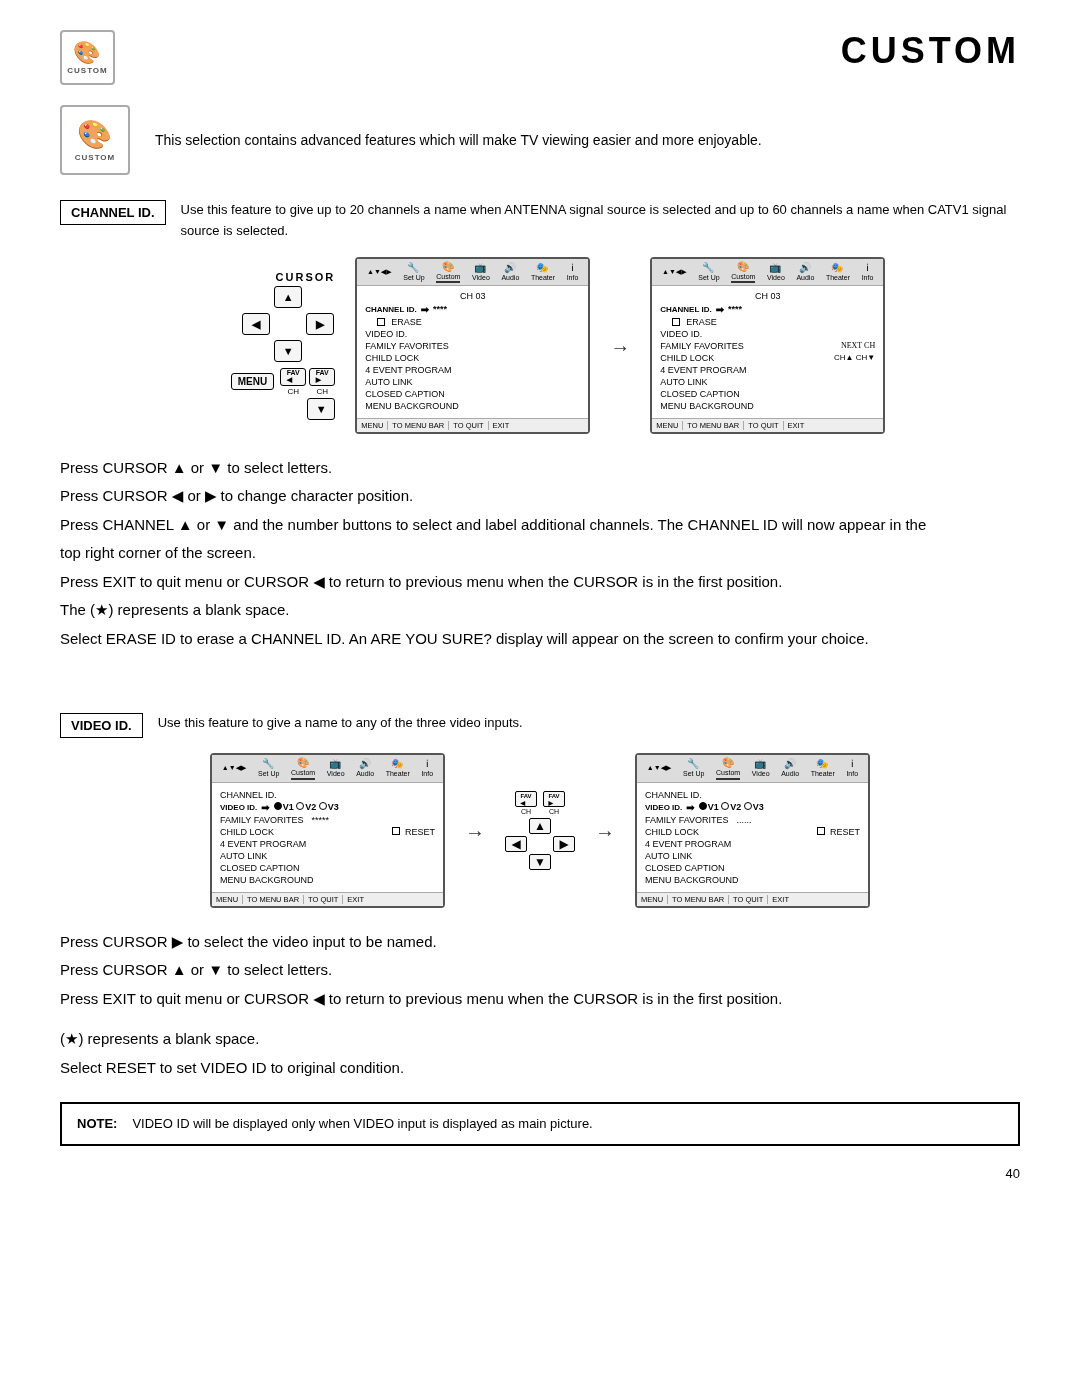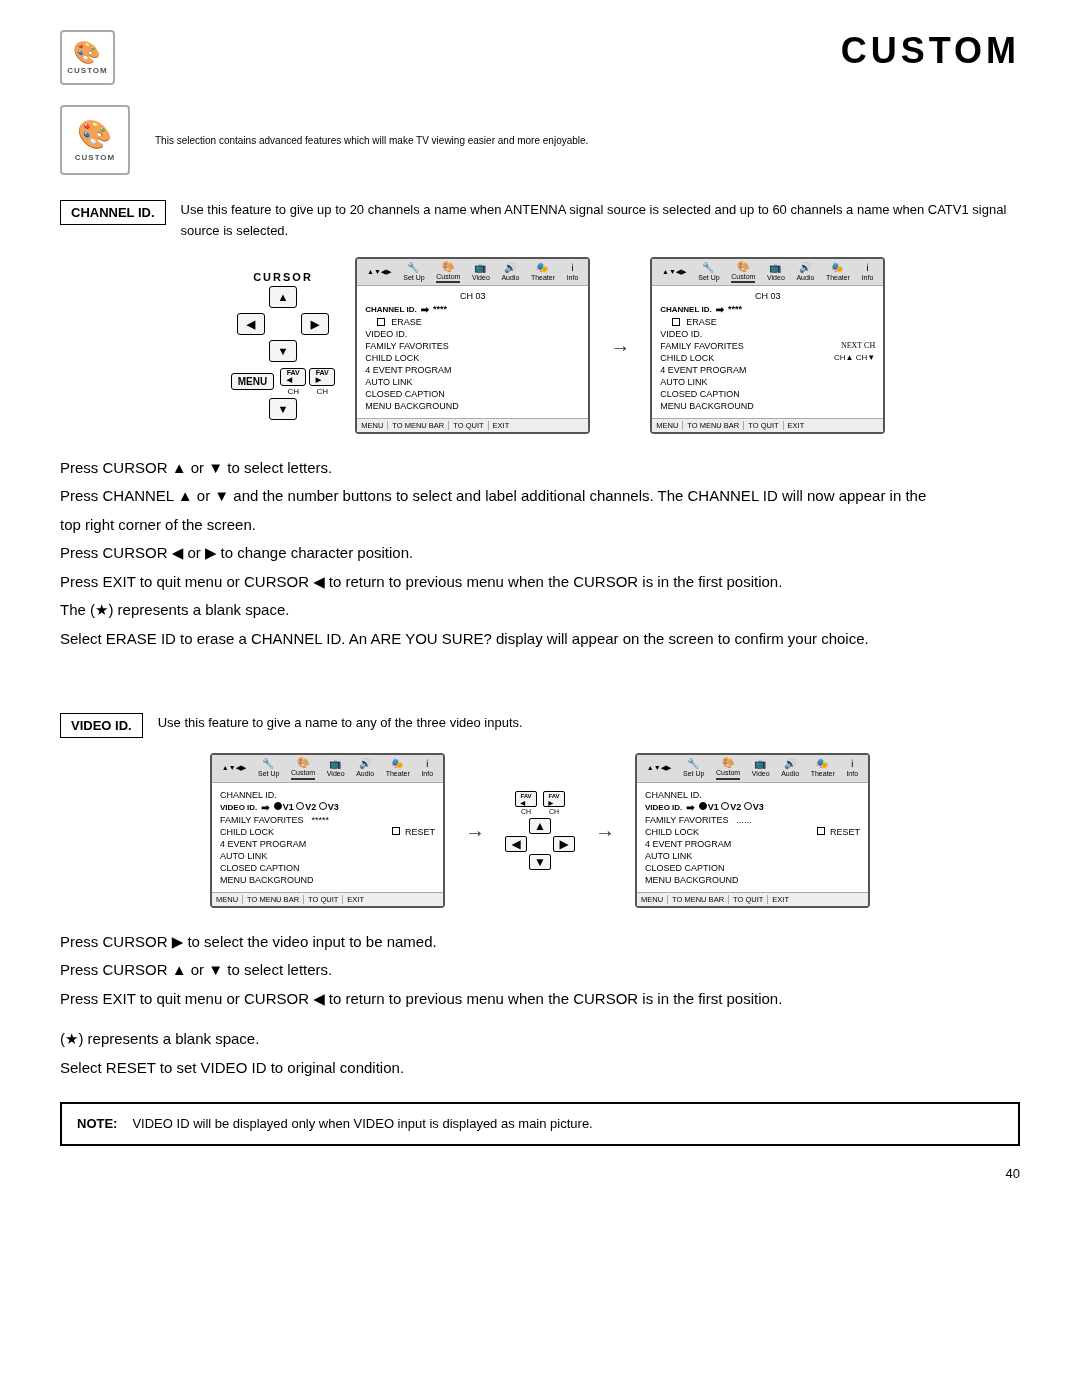--- a/index.html
+++ b/index.html
@@ -69,21 +69,21 @@
       font-size: 9px;
       font-weight: bold;
       color: #555;
       flex-shrink: 0;
     }
     .intro-icon .icon-paint2 {
       font-size: 28px;
       color: #cc3399;
     }
     .intro-text {
-      font-size: 10px;
+      font-size: 14px;
       line-height: 1.5;
     }
     
     .section-header {
       border: 1.5px solid #000;
       display: inline-block;
       padding: 4px 10px;
       font-weight: bold;
       font-size: 13px;
       margin-bottom: 0;
@@ -382,21 +382,21 @@
   <div class="section-row">
     <div style="display:flex;align-items:flex-start;gap:15px;width:100%;">
       <span class="section-header">CHANNEL ID.</span>
       <p class="section-desc">Use this feature to give up to 20 channels a name when ANTENNA signal source is selected and up to 60 channels a name when CATV1 signal source is selected.</p>
     </div>
   </div>
 
   <div class="diagrams-container">
 
     <div class="diagram-wrapper">
-      <div style="display:flex;flex-direction:column;align-items:center;gap:2px;margin-left:36px;">
+      <div style="display:flex;flex-direction:column;align-items:flex-end;gap:2px;margin-left:36px;">
         <span class="cursor-label">CURSOR</span>
         <div class="cursor-buttons">
           <div class="cursor-btn arrow-up">▲</div>
           <div class="cursor-btn arrow-left">◀</div>
           <div class="cursor-btn center"></div>
           <div class="cursor-btn arrow-right">▶</div>
           <div class="cursor-btn arrow-down">▼</div>
         </div>
         <div class="menu-btn-row">
           <div class="menu-btn">MENU</div>
@@ -560,22 +560,22 @@
         <span>TO MENU BAR</span>
         <span>TO QUIT</span>
         <span>EXIT</span>
       </div>
     </div>
 
   </div>
 
   <div class="instructions">
     <div>Press CURSOR ▲ or ▼ to select letters.</div>
+    <div>Press CURSOR ◀ or ▶ to change character position.</div>
     <div>Press CHANNEL ▲ or ▼ and the number buttons to select and label additional channels.  The CHANNEL ID will now appear in the<br>top right corner of the screen.</div>
-    <div>Press CURSOR ◀ or ▶ to change character position.</div>
     <div>Press EXIT to quit menu or CURSOR ◀ to return to previous menu when the CURSOR is in the first position.</div>
     <div>The (★) represents a blank space.</div>
     <div>Select ERASE ID to erase a CHANNEL ID.  An  ARE YOU SURE?  display will appear on the screen to confirm your choice.</div>
   </div>
 
   <div class="spacer"></div>
 
   <div class="second-section">
     <div class="section-row">
       <div style="display:flex;align-items:flex-start;gap:15px;width:100%;">

